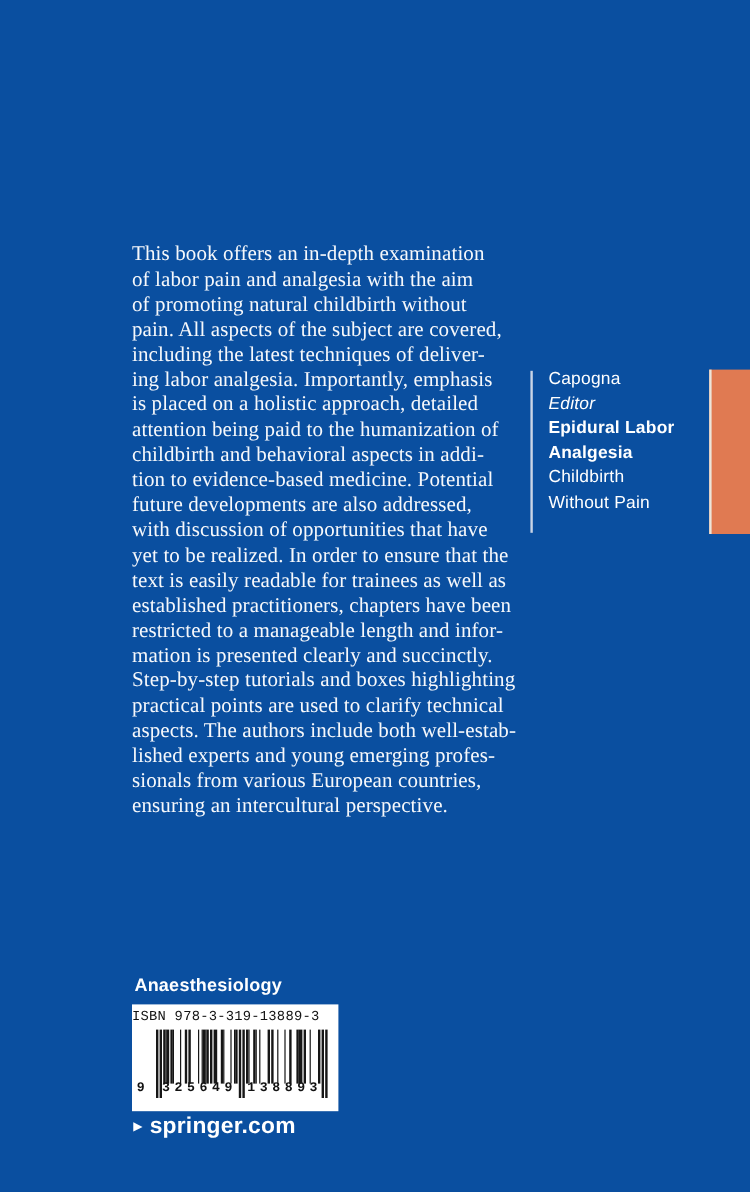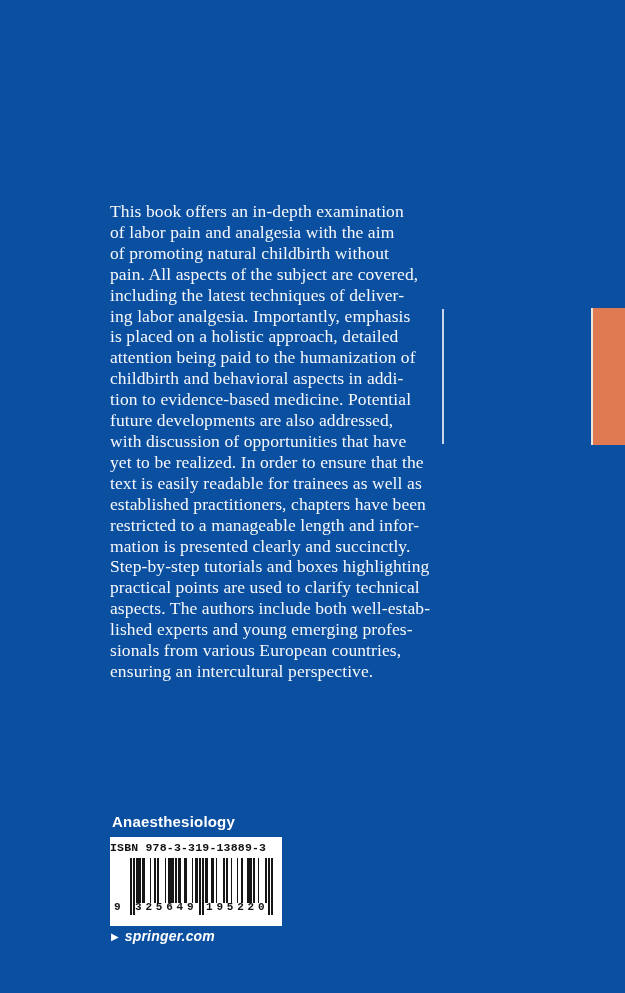--- a/index.html
+++ b/index.html
@@ -72,21 +72,21 @@
     left:110px;top:837px;
     width:172px;height:89px;
     background:#ffffff;
     color:#121212;
   }
   .isbn-label{
     position:absolute;
     left:0;right:16px;top:4px;
     text-align:center;
     font-family:"Liberation Mono","DejaVu Sans Mono",monospace;
-    font-weight:bold;
+    font-weight:normal;
     font-size:11.5px;
     letter-spacing:0.2px;
     white-space:nowrap;
   }
   .bars{
     position:absolute;
     left:20px;top:21px;
     width:143px;height:57px;
   }
   .bars .bar{
@@ -117,23 +117,22 @@
     color:#ffffff;
   }
   .tri{
     font-size:10px;
     line-height:1;
     margin-right:6px;
     padding-top:1px;
   }
   .purl{
     font-weight:bold;
-    font-size:14px;
-    letter-spacing:0.2px;
-    font-style:italic;
+    font-size:19px;
+    letter-spacing:0.2px;
   }
 </style>
 </head>
 <body>
 
 <div class="cover">
 
   <p class="blurb">This book offers an in-depth examination
 of labor pain and analgesia with the aim
 of promoting natural childbirth without
@@ -153,20 +152,28 @@
 mation is presented clearly and succinctly.
 Step-by-step tutorials and boxes highlighting
 practical points are used to clarify technical
 aspects. The authors include both well-estab-
 lished experts and young emerging profes-
 sionals from various European countries,
 ensuring an intercultural perspective.</p>
 
   <div class="rule"></div>
 
+  <div class="sidebar">
+    <div class="s-author">Capogna</div>
+    <div class="s-role">Editor</div>
+    <div class="s-title">Epidural Labor</div>
+    <div class="s-title">Analgesia</div>
+    <div class="s-sub">Childbirth</div>
+    <div class="s-sub">Without Pain</div>
+  </div>
 
   <div class="orange"></div>
 
   <div class="series">Anaesthesiology</div>
 
   <div class="isbn-box">
     <div class="isbn-label">ISBN 978-3-319-13889-3</div>
     <div class="bars">
         <div class="bar tall" style="left: 0px;"></div>
         <div class="bar tall" style="left: 3px;"></div>
@@ -207,21 +214,21 @@
         <div class="bar short" style="left: 118.5px;"></div>
         <div class="bar short" style="left: 120px;"></div>
         <div class="bar short" style="left: 123px;"></div>
         <div class="bar short" style="left: 127.5px;"></div>
         <div class="bar short" style="left: 135px;"></div>
         <div class="bar tall" style="left: 138px;"></div>
         <div class="bar tall" style="left: 141px;"></div>
       </div>
     <div class="bcd d-lead">9</div>
     <div class="bcd d-left">325649</div>
-    <div class="bcd d-right">195220</div>
+    <div class="bcd d-right">138893</div>
   </div>
 
   <div class="publisher">
     <span class="tri">▶</span>
     <span class="purl">springer.com</span>
   </div>
 
 </div>
 
 </body></html>

